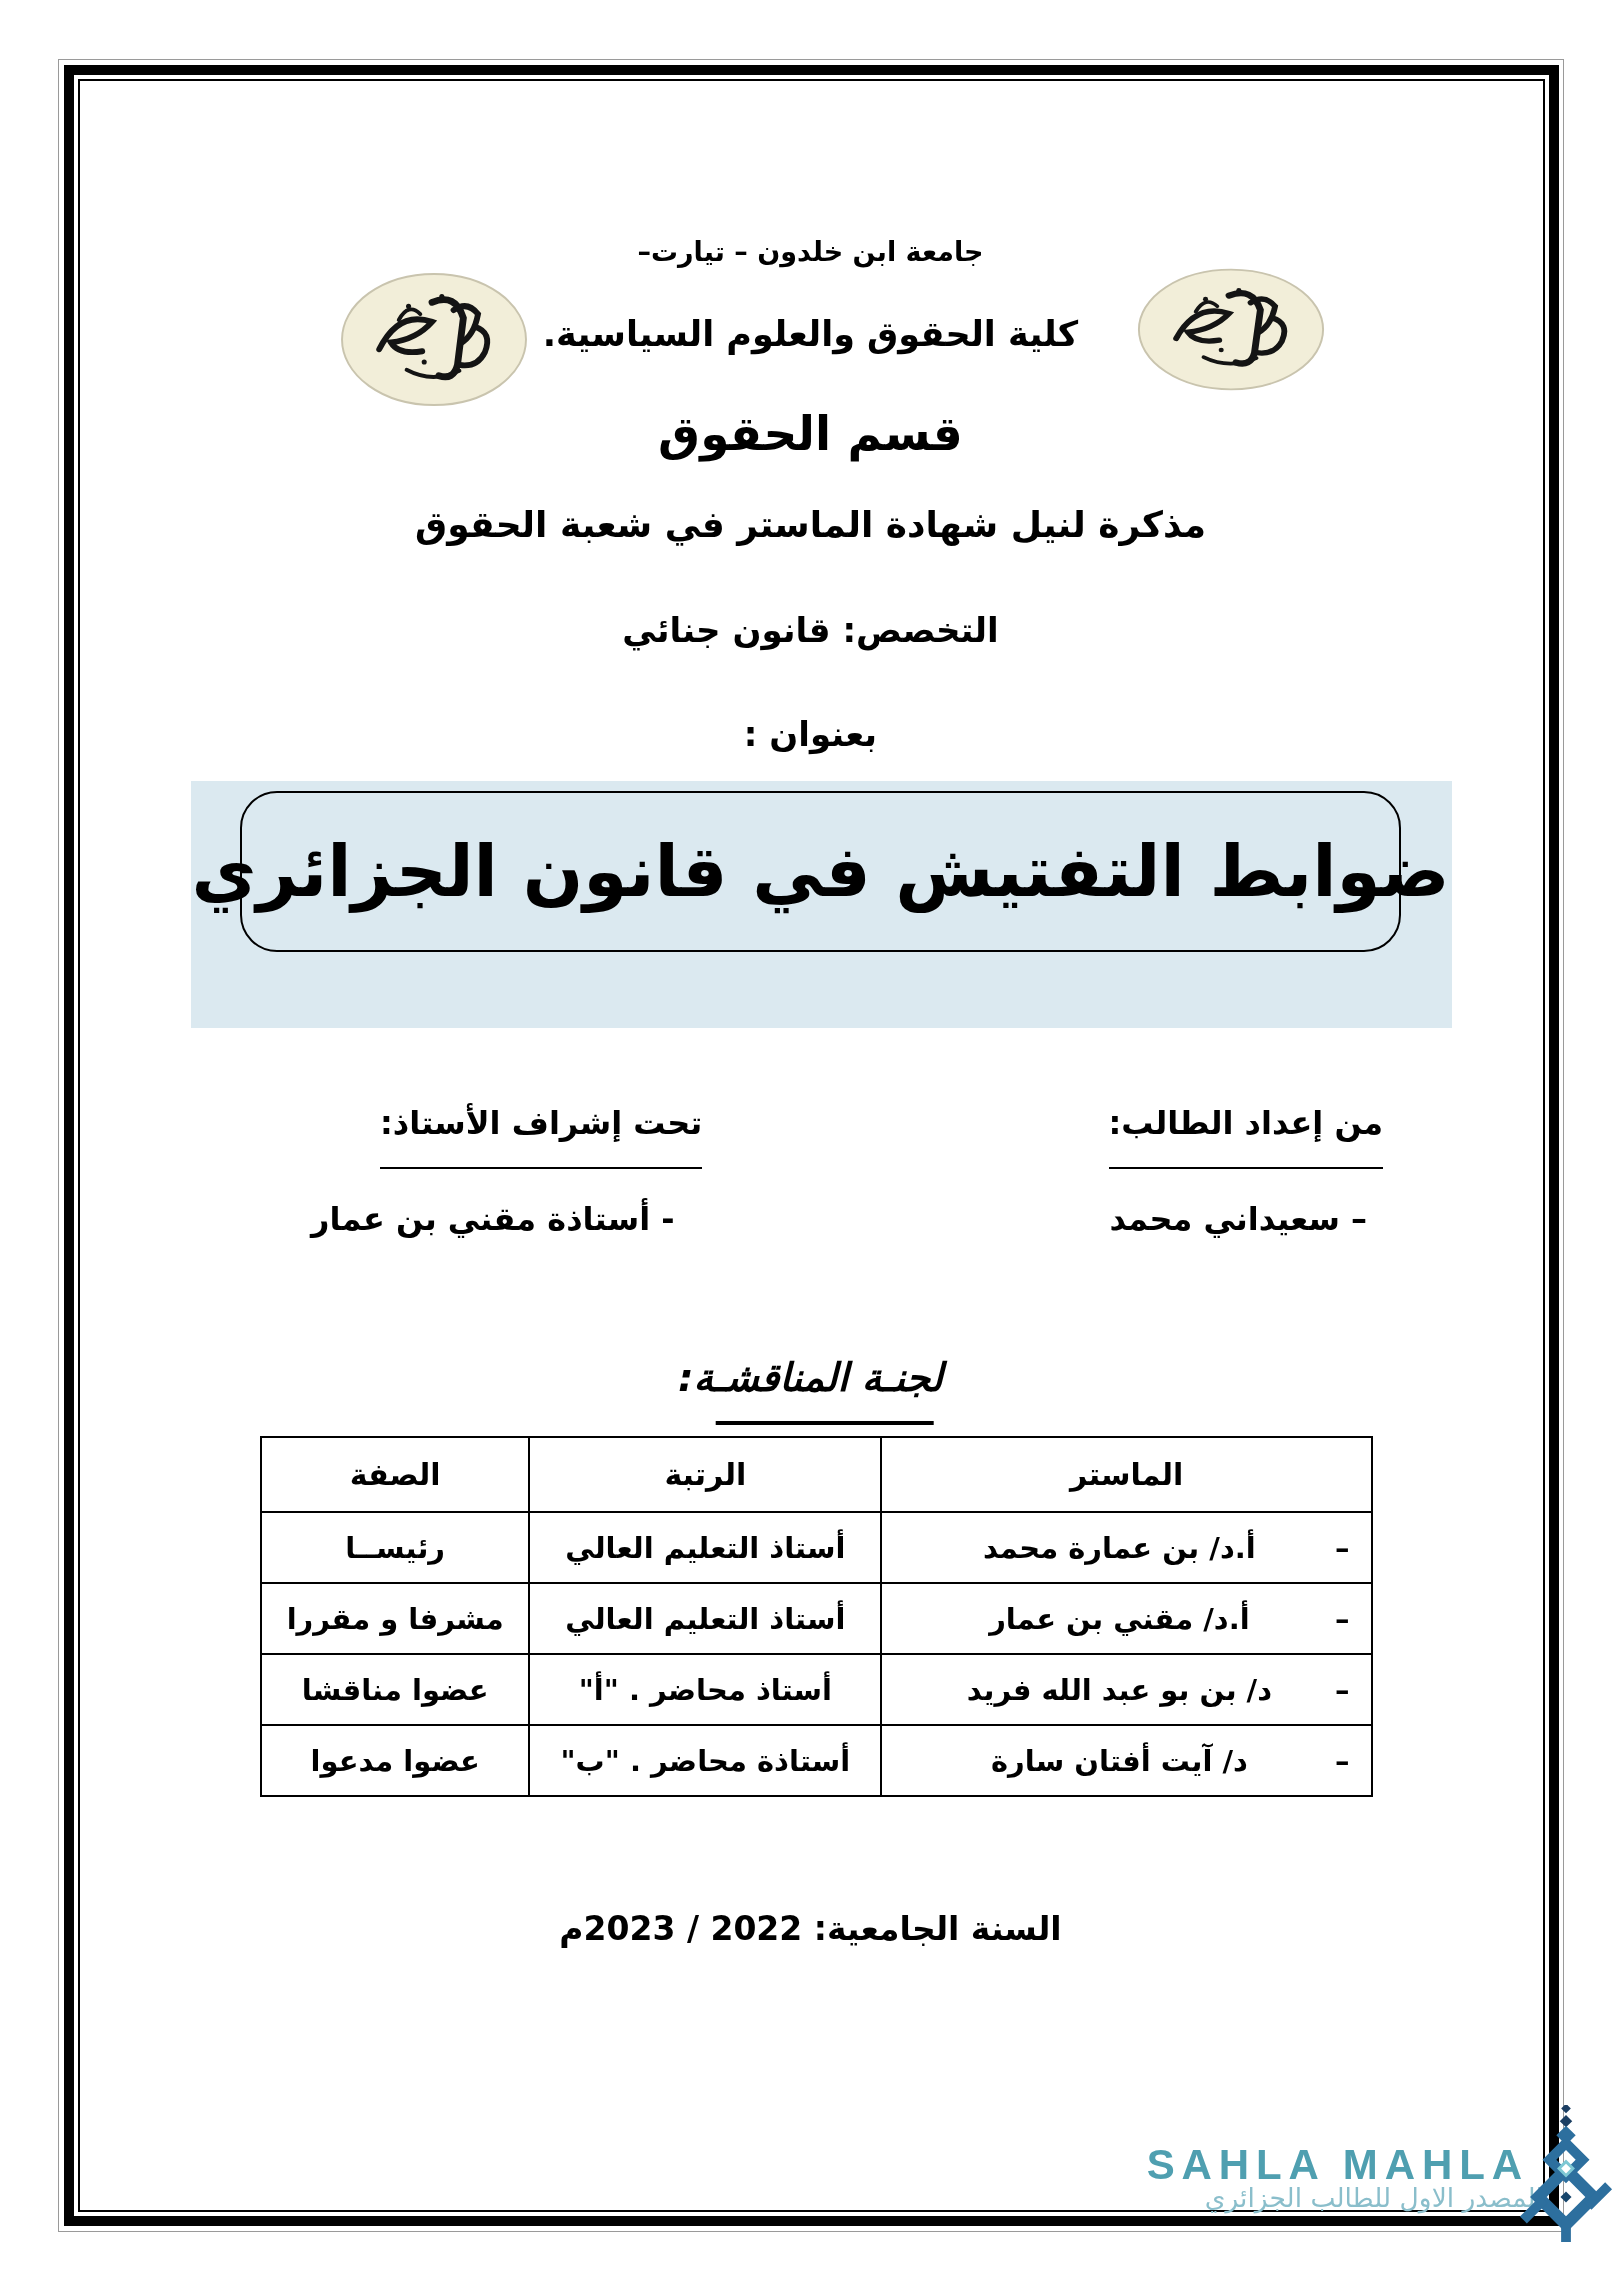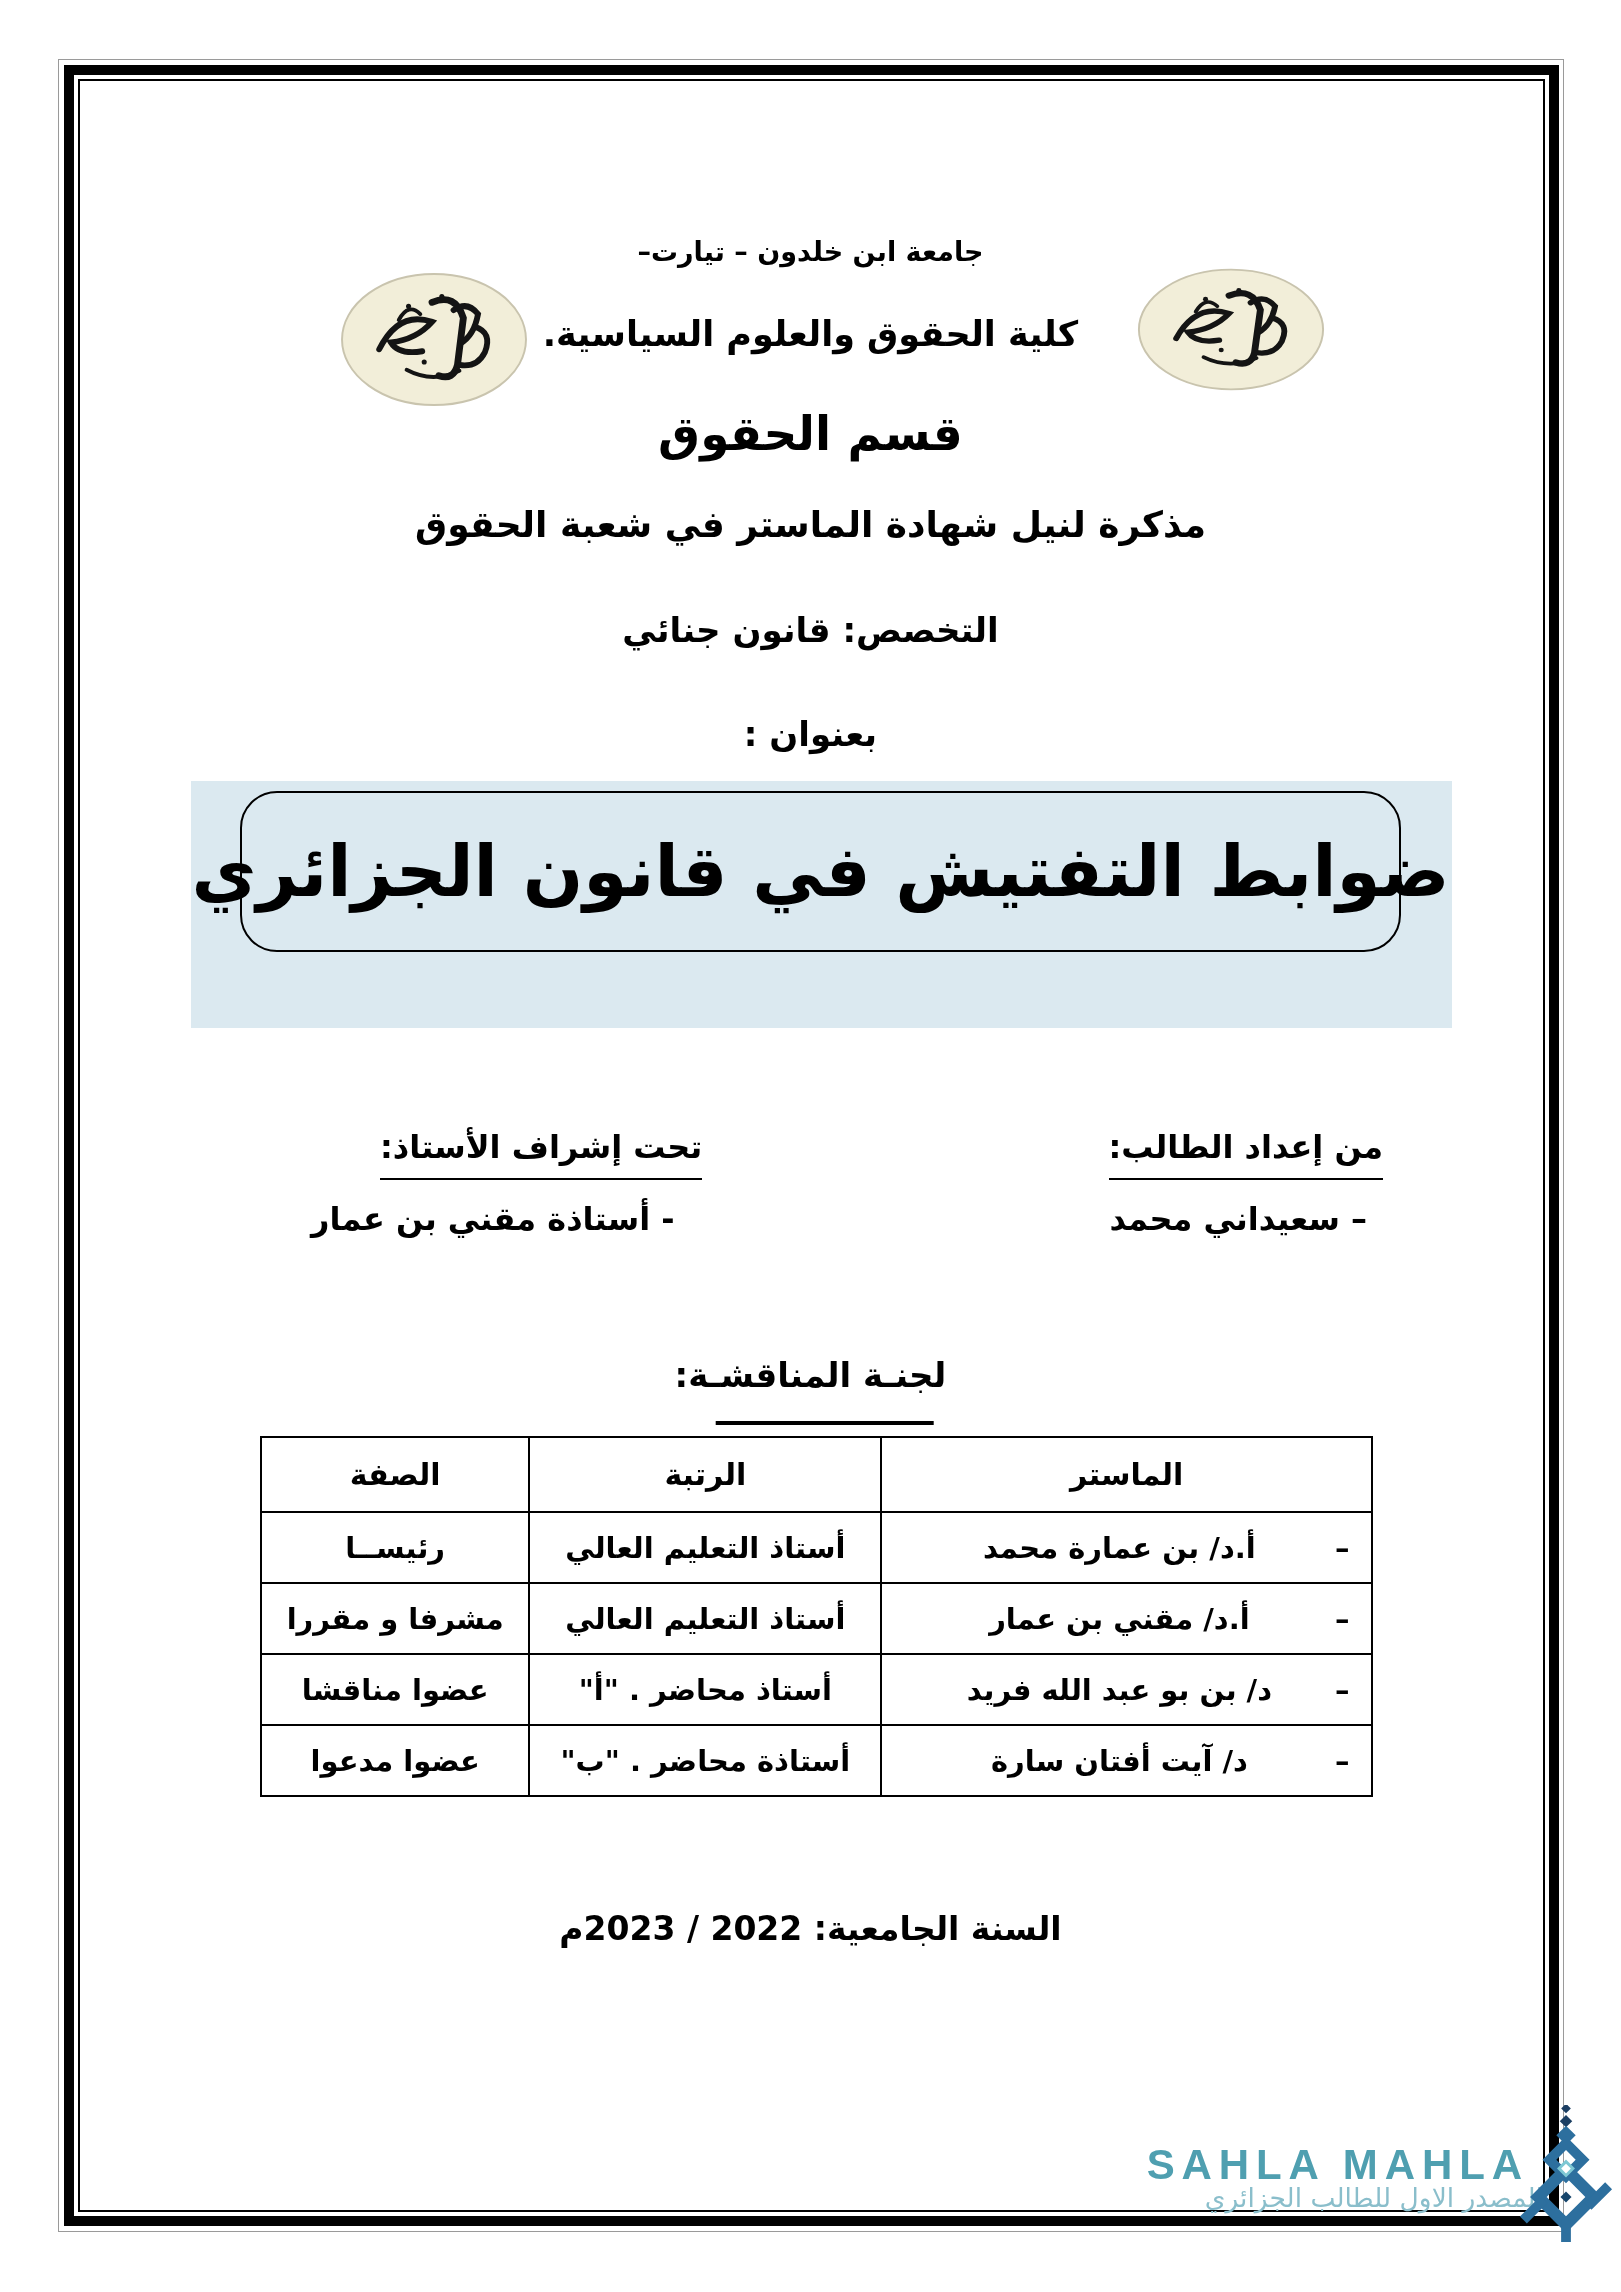--- a/index.html
+++ b/index.html
@@ -31,29 +31,29 @@
   
   .title-band { position:absolute; left:191px; top:781px; width:1261px; height:247px;
     background:#dbe9f0; }
   .title-box { position:absolute; left:49px; right:51px; top:9.8px; height:161px;
     border:2.9px solid #000; border-radius:37px;
     display:flex; align-items:center; justify-content:center; }
   .title-text { font-size:71px; font-weight:bold; color:#000; letter-spacing:-1px;
     white-space:nowrap; }
   
   .by-label { position:absolute; font-size:32px; font-weight:bold;
-    border-bottom:2.9px solid #000; padding-bottom:12px; white-space:nowrap;margin-top:24px; }
+    border-bottom:2.9px solid #000; padding-bottom:25px; white-space:nowrap; }
   .by-label-student    { right:238px; top:1104px; }
   .by-label-supervisor { left:380px;  top:1104px; }
   .by-name { position:absolute; font-size:32px; font-weight:bold; white-space:nowrap; }
   .by-name-student    { right:254px; top:1200px; }
   .by-name-supervisor { left:311px;  top:1200px; }
   
   .committee-heading { position:absolute; left:0; right:0; top:1355px;
-    text-align:center; font-size:34px; font-weight:bold; }
+    text-align:center; font-size:39px; font-weight:bold;font-style:italic; }
   .committee-underline { position:absolute; left:50%; top:1421px; width:218px; height:3.9px;
     background:#000; transform:translateX(calc(-50% + 13.7px)); }
   table.committee { position:absolute; left:260px; top:1436px; width:1113px;
     border-collapse:collapse; direction:rtl; }
   table.committee th, table.committee td {
     border:2px solid #000; font-weight:bold; color:#000;
     text-align:center; vertical-align:middle; }
   table.committee { border:2.9px solid #000; }
   table.committee th { height:75px; font-size:30px; }
   table.committee td { height:71px; font-size:29px; }

